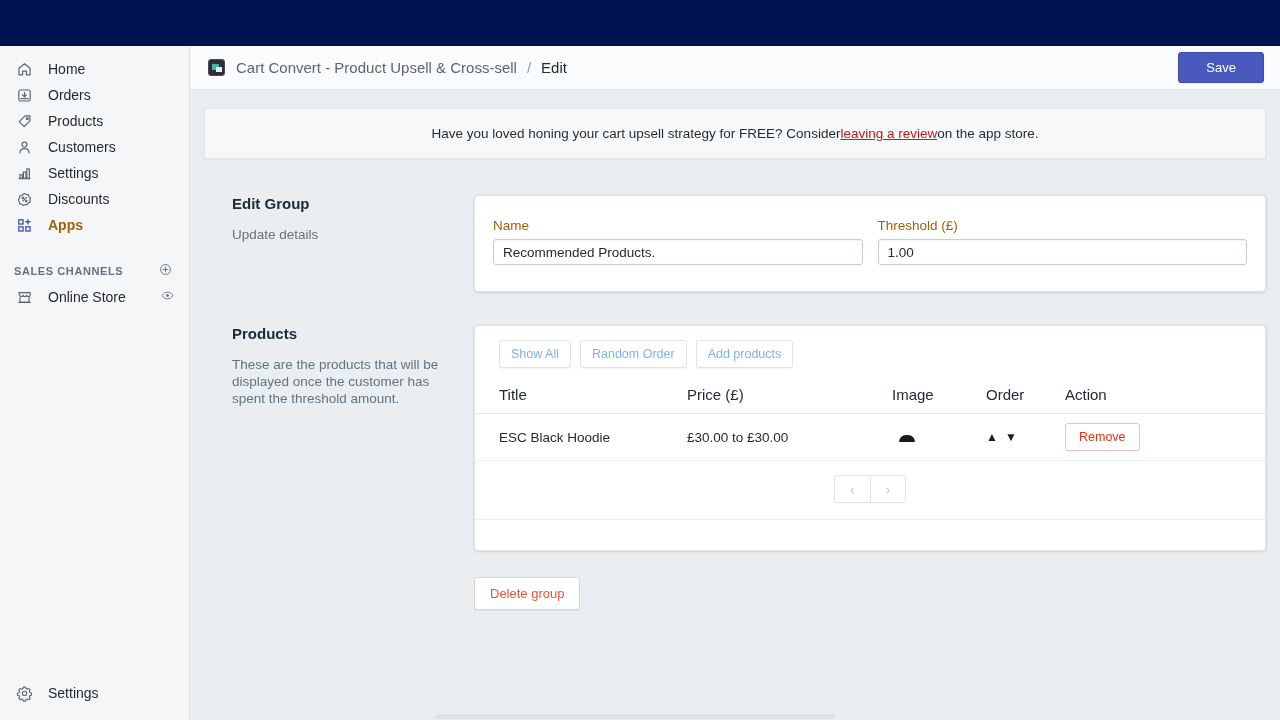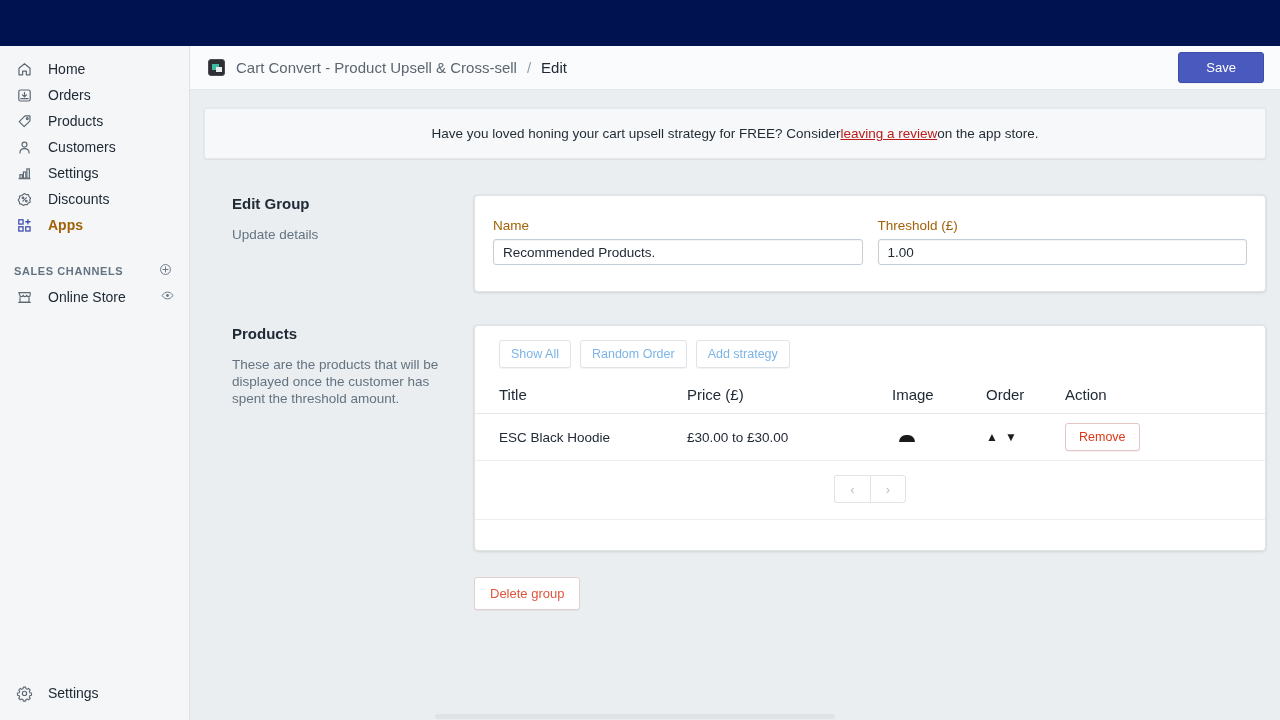--- a/index.html
+++ b/index.html
@@ -471,21 +471,21 @@
     <div class="row-block" style="margin-top:33px;">
       <div class="desc">
         <h3>Products</h3>
         <p>These are the products that will be displayed once the customer has spent the threshold amount.</p>
       </div>
       <div class="card">
 
         <div class="prod-toolbar">
           <button class="btn-plain">Show All</button>
           <button class="btn-plain">Random Order</button>
-          <button class="btn-plain btn-right">Add strategy</button>
+          <button class="btn-plain btn-right">Add products</button>
         </div>
 
         <table class="products">
           <thead>
             <tr>
               <th class="c-title">Title</th>
               <th class="c-price">Price (£)</th>
               <th class="c-image">Image</th>
               <th class="c-order">Order</th>
               <th class="c-action">Action</th>

